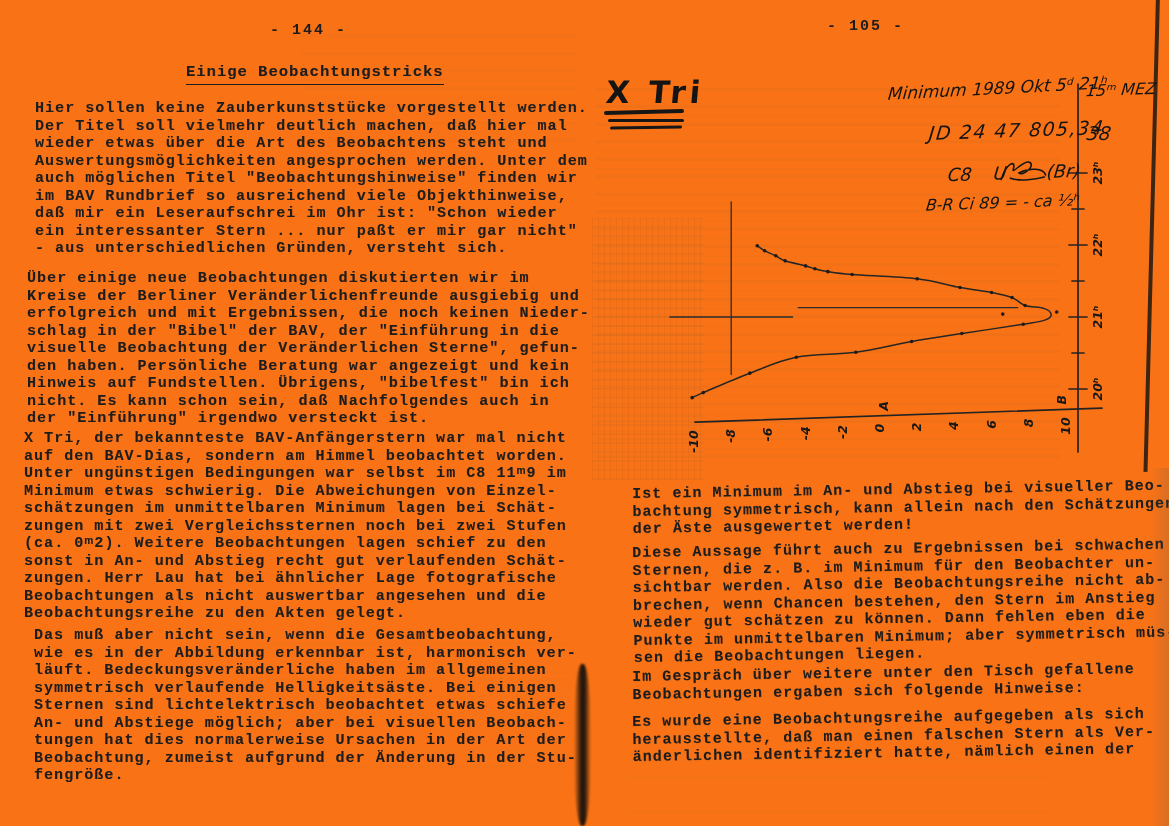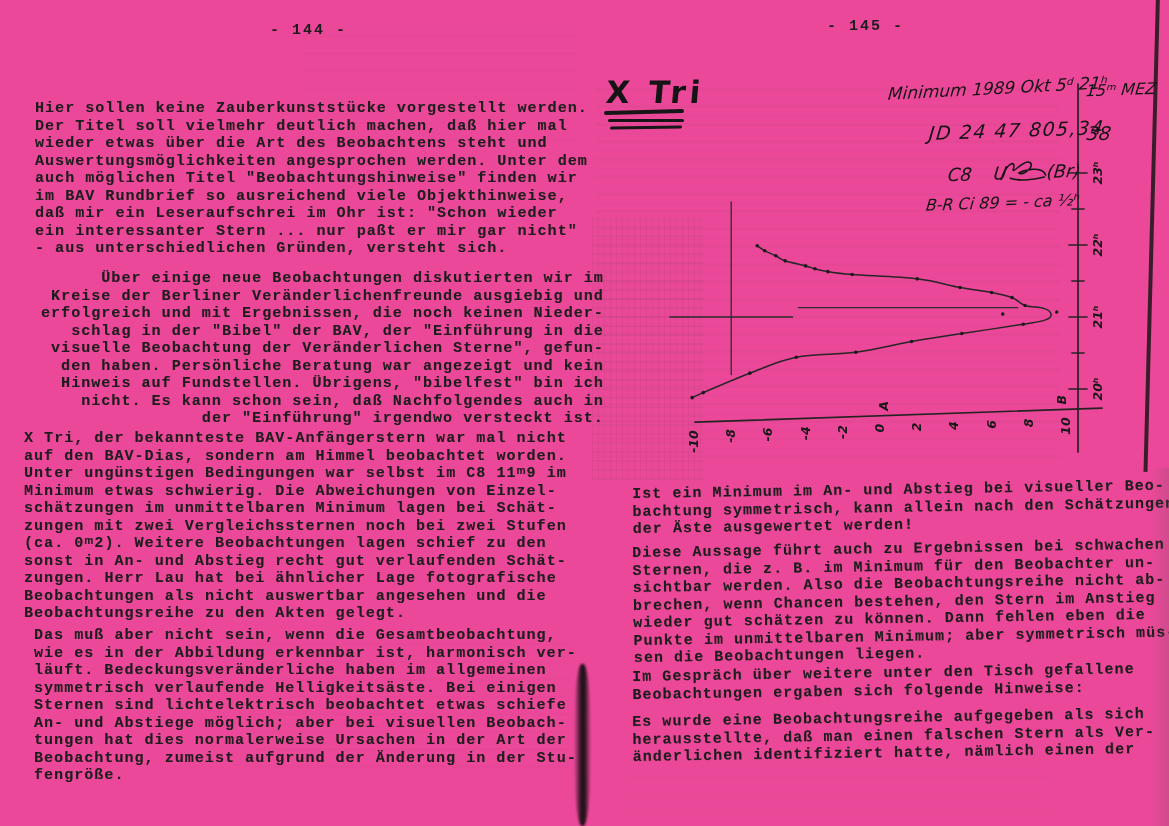--- a/index.html
+++ b/index.html
@@ -1,16 +1,16 @@
 <!DOCTYPE html>
 <html><head>
 <meta charset="utf-8">
 <style>
   html,body{margin:0;padding:0;}
-  .scan{position:relative;width:1169px;height:826px;background:#ec4899;overflow:hidden;
+  .scan{position:relative;width:1169px;height:826px;background:#f97316;overflow:hidden;
         font-family:"Liberation Mono",monospace;color:#1d1d1d;}
   .page{position:absolute;top:0;height:826px;}
   .page.left{left:0;width:588px;}
   .page.right{left:588px;width:581px;}
   .pagenum{position:absolute;font:700 15px/18px "Liberation Mono",monospace;letter-spacing:2px;}
   .heading{position:absolute;left:186px;top:62px;margin:0;
            font:700 15.5px/20px "Liberation Mono",monospace;letter-spacing:1px;
            border-bottom:1.8px solid #1d1d1d;padding-bottom:2px;
            text-shadow:.3px .3px 0 rgba(25,25,25,.35);}
   pre.para{position:absolute;margin:0;white-space:pre;
@@ -45,30 +45,31 @@
   .edge-smudge{position:absolute;left:1150px;top:468px;width:19px;height:358px;z-index:6;
                background:linear-gradient(90deg,rgba(0,0,0,0),rgba(90,90,90,.20));}
 </style>
 </head>
 <body>
 
 <div class="scan">
 
   <section class="page left">
     <div class="pagenum" style="left:270px;top:22px;">- 144 -</div>
+    <h1 class="heading">Einige Beobachtungstricks</h1>
     <pre class="para" style="left:35px;top:100px;font-family:Liberation Mono, monospace;">Hier sollen keine Zauberkunststücke vorgestellt werden.
 Der Titel soll vielmehr deutlich machen, daß hier mal
 wieder etwas über die Art des Beobachtens steht und
 Auswertungsmöglichkeiten angesprochen werden. Unter dem
 auch möglichen Titel "Beobachtungshinweise" finden wir
 im BAV Rundbrief so ausreichend viele Objekthinweise,
 daß mir ein Leseraufschrei im Ohr ist: "Schon wieder
 ein interessanter Stern ... nur paßt er mir gar nicht"
 - aus unterschiedlichen Gründen, versteht sich.</pre>
-    <pre class="para" style="left:41px;top:270px;text-align:right;">Über einige neue Beobachtungen diskutierten wir im
+    <pre class="para" style="left:27px;top:270px;">Über einige neue Beobachtungen diskutierten wir im
 Kreise der Berliner Veränderlichenfreunde ausgiebig und
 erfolgreich und mit Ergebnissen, die noch keinen Nieder-
 schlag in der "Bibel" der BAV, der "Einführung in die
 visuelle Beobachtung der Veränderlichen Sterne", gefun-
 den haben. Persönliche Beratung war angezeigt und kein
 Hinweis auf Fundstellen. Übrigens, "bibelfest" bin ich
 nicht. Es kann schon sein, daß Nachfolgendes auch in
 der "Einführung" irgendwo versteckt ist.</pre>
     <pre class="para" style="left:24px;top:430px;">X Tri, der bekannteste BAV-Anfängerstern war mal nicht
 auf den BAV-Dias, sondern am Himmel beobachtet worden.
@@ -88,21 +89,21 @@
 Sternen sind lichtelektrisch beobachtet etwas schiefe
 An- und Abstiege möglich; aber bei visuellen Beobach-
 tungen hat dies normalerweise Ursachen in der Art der
 Beobachtung, zumeist aufgrund der Änderung in der Stu-
 fengröße.</pre>
     <div class="ghost g-lines" style="left:300px;top:26px;width:276px;height:116px;opacity:.3;"></div>
     <div class="ghost g-lines" style="left:250px;top:628px;width:320px;height:140px;opacity:.25;"></div>
   </section>
 
   <section class="page right">
-    <div class="pagenum" style="left:239px;top:18px;">- 145 -</div>
+    <div class="pagenum" style="left:239px;top:18px;">- 105 -</div>
 
     <div class="ghost g-lines" style="left:8px;top:86px;width:464px;height:372px;opacity:.5;"></div>
     <div class="ghost g-dots" style="left:4px;top:218px;width:112px;height:262px;opacity:.55;"></div>
     <div class="ghost g-lines" style="left:40px;top:752px;width:420px;height:62px;opacity:.28;"></div>
 
     <svg id="lightcurve" class="curvechart" width="581" height="826" viewBox="588 0 581 826">
         <line x1="1078" y1="84" x2="1078" y2="452" class="ax"></line>
         <line x1="1069" y1="389" x2="1087" y2="389" class="ax"></line>
         <text x="1098" y="393" class="hw-sm" text-anchor="middle" transform="rotate(-90 1098 389)">20ʰ</text>
         <line x1="1069" y1="317" x2="1087" y2="317" class="ax"></line>

